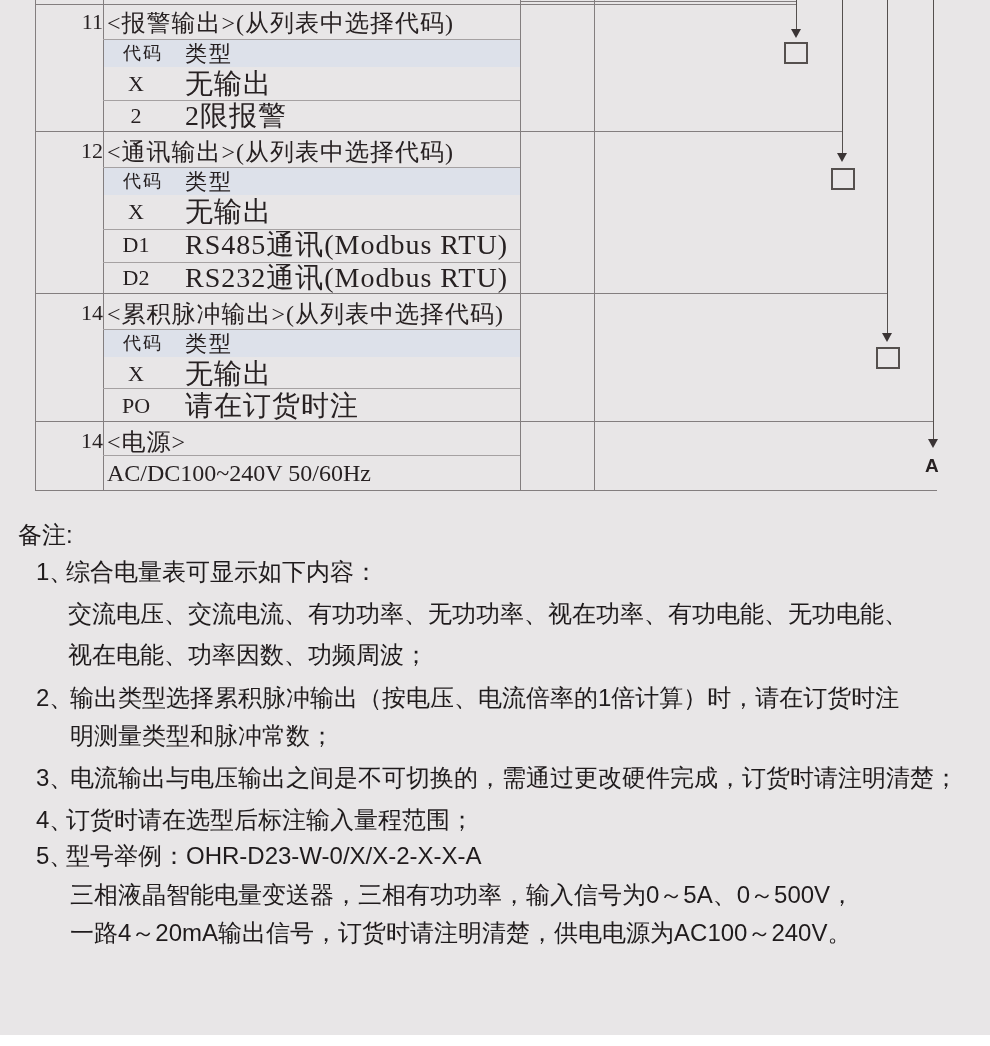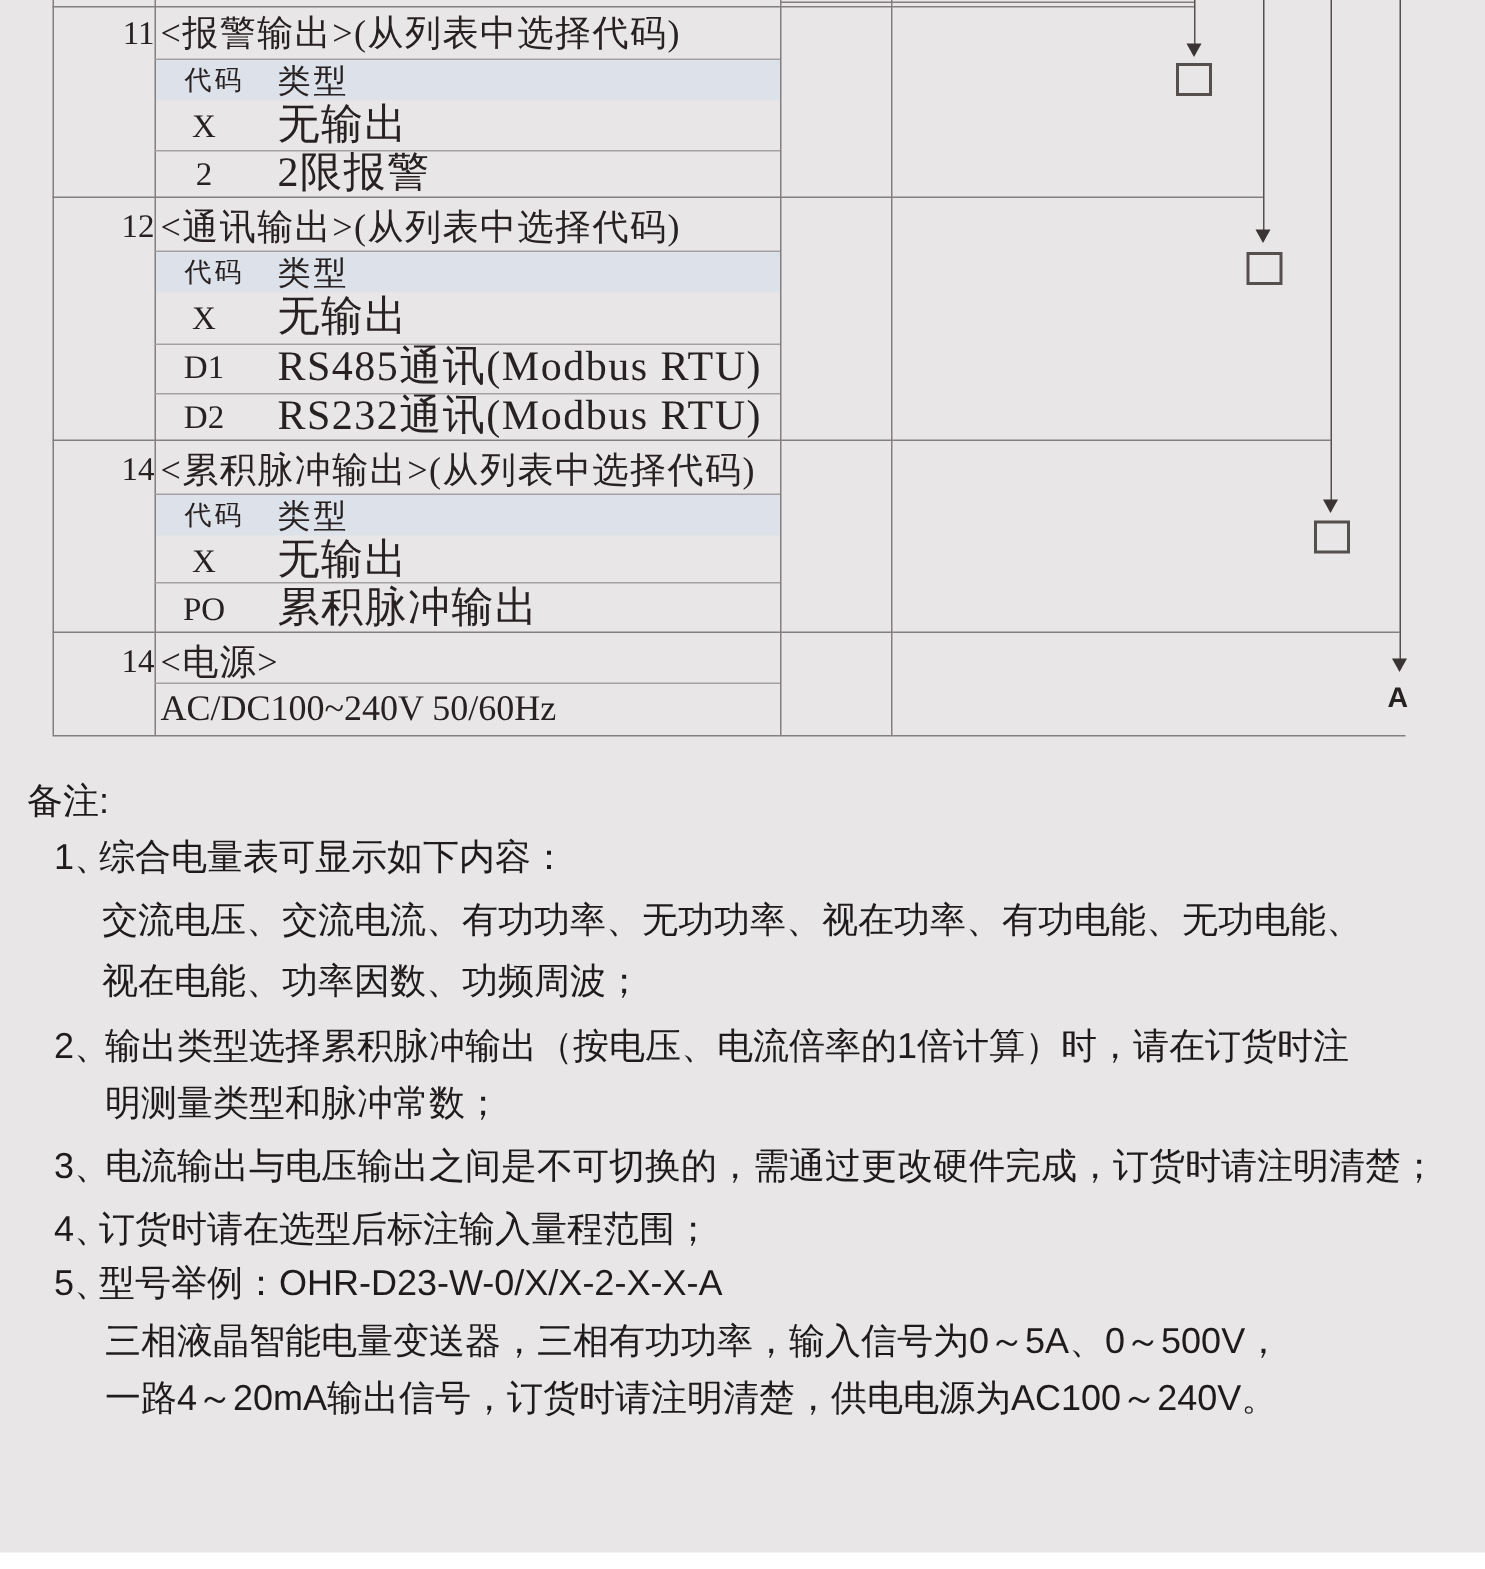--- a/index.html
+++ b/index.html
@@ -88,21 +88,21 @@
   <div class="cell-code serif" style="top:265px">D2</div>
   <div class="cell-type serif" style="top:265px">RS232通讯(Modbus RTU)</div>
 
   <div class="sec-num serif" style="top:300px">14</div>
   <div class="sec-title serif" style="top:300px">&lt;累积脉冲输出&gt;(从列表中选择代码)</div>
   <div class="hdr-code serif" style="top:330px">代码</div>
   <div class="hdr-type serif" style="top:330px">类型</div>
   <div class="cell-code serif" style="top:361px">X</div>
   <div class="cell-type serif" style="top:361px">无输出</div>
   <div class="cell-code serif" style="top:393px">PO</div>
-  <div class="cell-type serif" style="top:393px">累积脉冲输出</div>
+  <div class="cell-type serif" style="top:393px">请在订货时注</div>
 
   <div class="sec-num serif" style="top:428px">14</div>
   <div class="sec-title serif" style="top:428px">&lt;电源&gt;</div>
   <div class="sec-title serif" style="top:459px;letter-spacing:0">AC/DC100~240V  50/60Hz</div>
 
   <div class="vl-leader" style="left:796px;top:0;height:36px"></div>
   <div class="arrow-down" style="left:791px;top:29px"></div>
   <div class="code-box" style="left:784px;top:42px"></div>
 
   <div class="vl-leader" style="left:842px;top:0;height:160px"></div>

